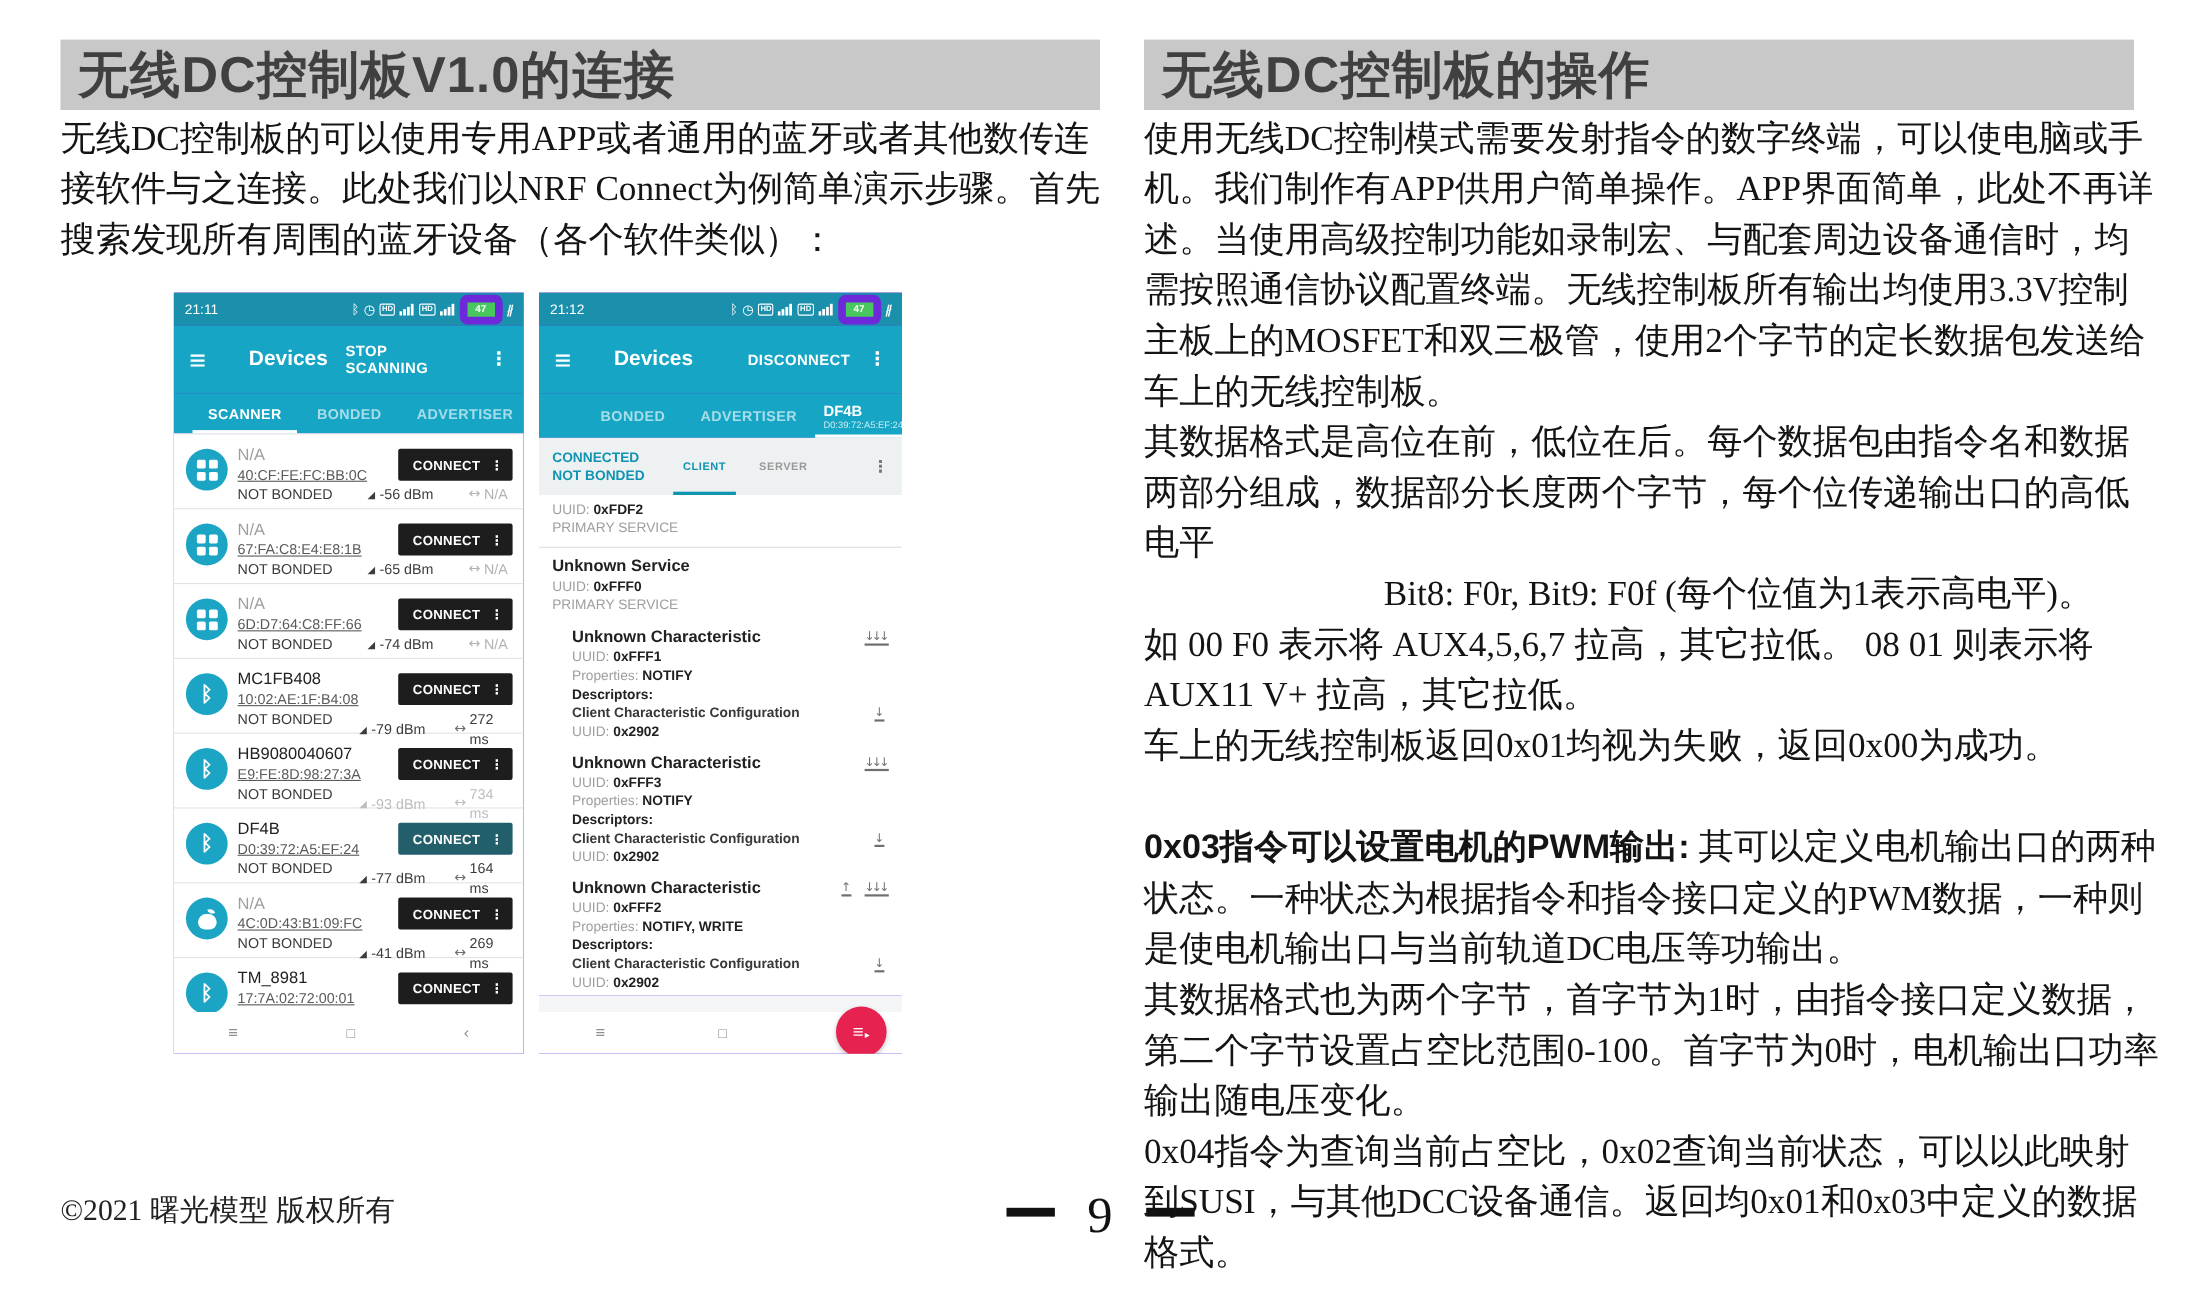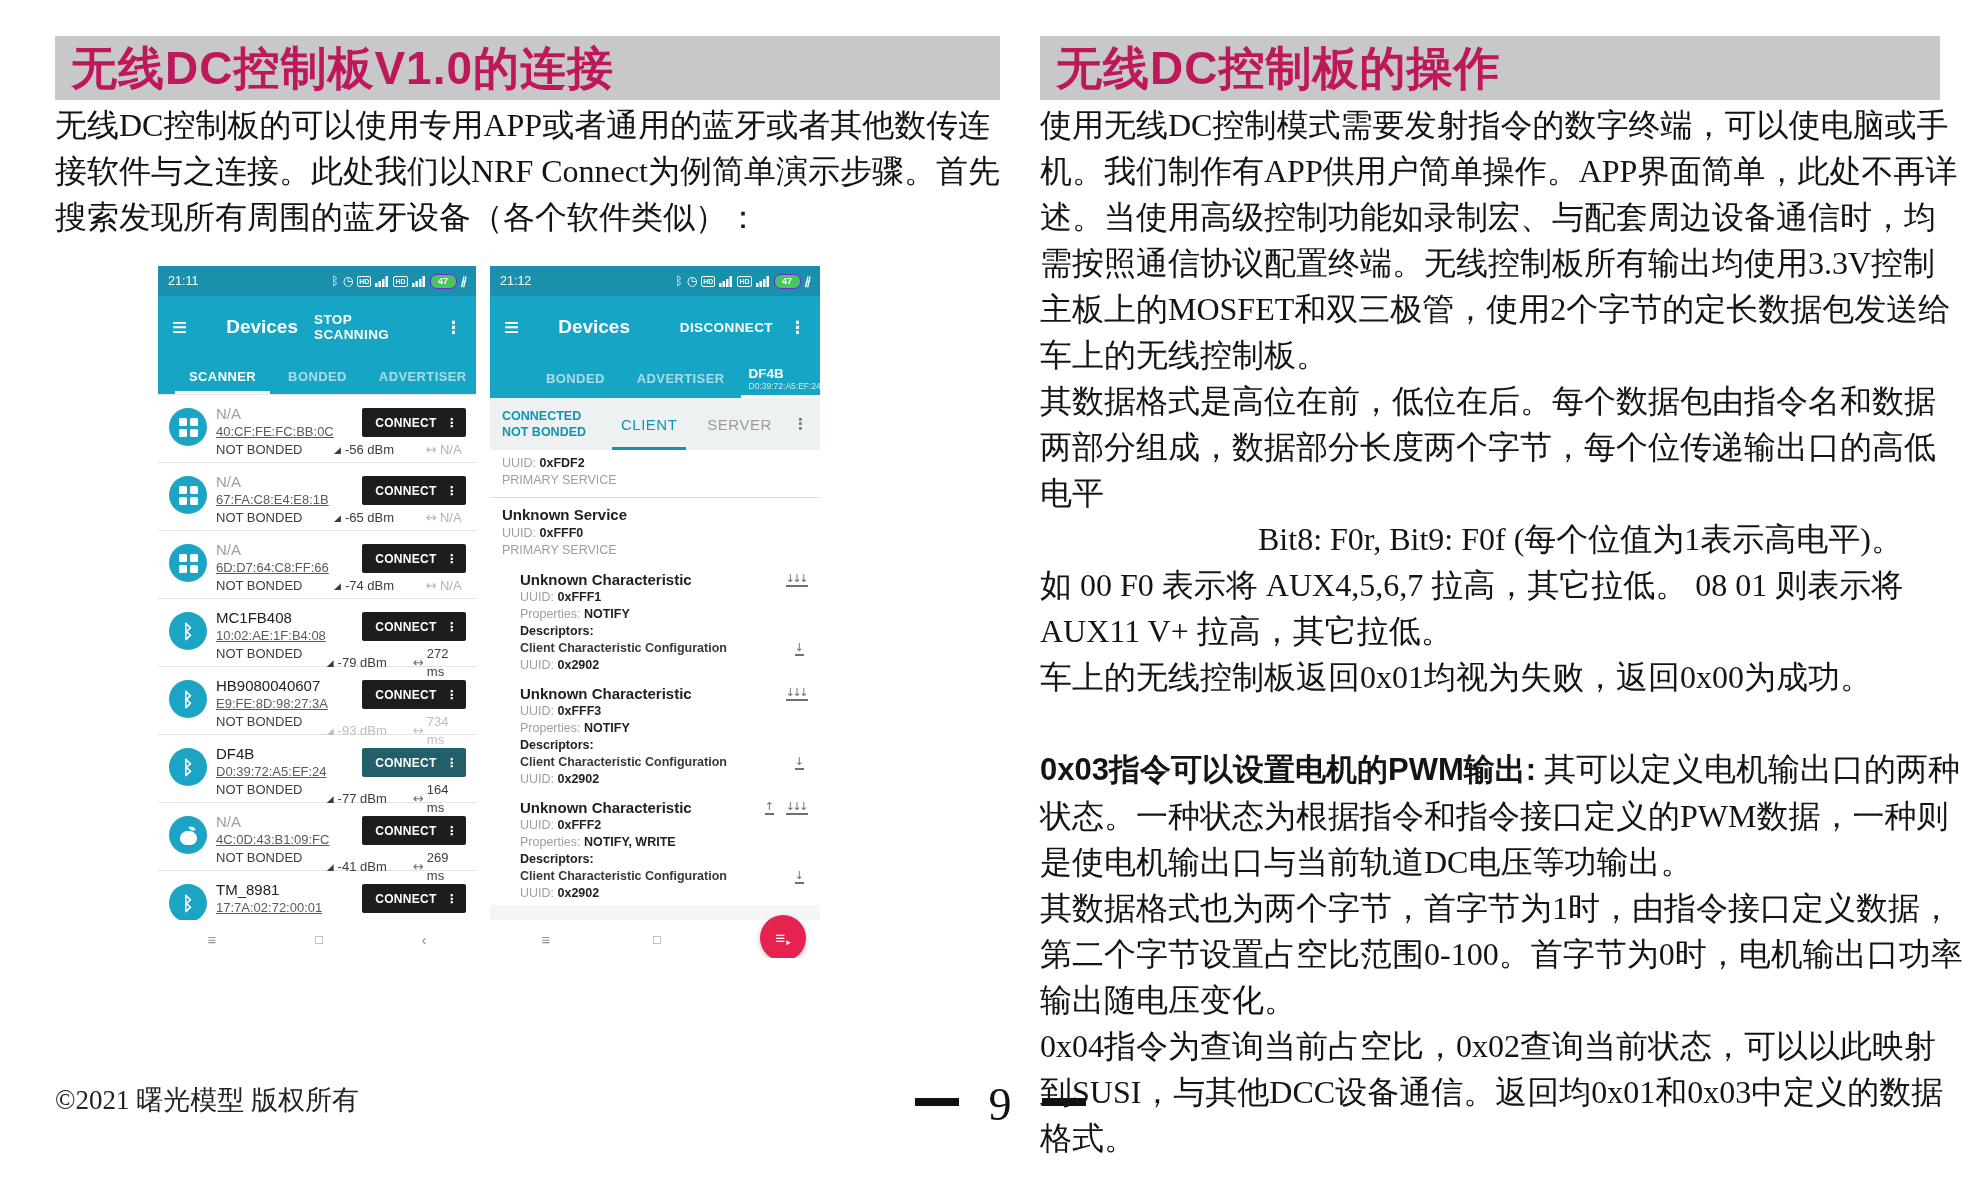--- a/index.html
+++ b/index.html
@@ -2,21 +2,21 @@
 <html style="--appbar: #16a5c4; --statusbar: #1a90ad; --tealbtn: #235f6b; --tealtext: #1193b2; --circle: #1ba4c4; --fab: #e62350; --hdrbar: #c8c8c8;"><head>
 <meta charset="utf-8">
 <style>
   html,body{margin:0;padding:0;background:#ffffff;}
   .page{position:relative;width:1986px;height:1182px;background:#fff;overflow:hidden;
         font-family:"Liberation Serif","DejaVu Serif",serif;color:#111;}
 
   
   .hdr{position:absolute;top:36px;height:64px;background:var(--hdrbar);
        font-family:"Liberation Sans","DejaVu Sans",sans-serif;font-weight:700;
-       font-size:46px;line-height:64px;padding-left:16px;color:#be185d;letter-spacing:1px;
+       font-size:46px;line-height:64px;padding-left:16px;color:#404040;letter-spacing:1px;
        white-space:nowrap;overflow:hidden;}
   .hdr-left{left:55px;width:929px;}
   .hdr-right{left:1040px;width:884px;}
 
   .doc{position:absolute;font-size:32px;line-height:46px;color:#141414;margin:0;}
   .intro{left:55px;top:102px;width:945px;}
   .outro{left:55px;top:962px;width:945px;}
   .foot{position:absolute;left:55px;top:1082px;font-size:27px;color:#222;}
   .pagenum{position:absolute;left:870px;top:1078px;width:260px;text-align:center;white-space:nowrap;}
   .pagenum .dash{display:inline-block;width:44px;height:8px;background:#111;vertical-align:14px;}
@@ -34,21 +34,21 @@
   .phone1{left:158px;width:318px;}
   .phone2{left:490px;width:330px;}
 
   .sbar{height:30px;flex:0 0 30px;background:var(--statusbar);color:#fff;display:flex;
         align-items:center;padding:0 10px;font-size:12.5px;}
   .sicons{margin-left:auto;display:flex;align-items:center;gap:4px;}
   .ic{color:#fff;display:inline-flex;align-items:center;justify-content:center;}
   .ic-bt{font-family:"DejaVu Sans",sans-serif;font-size:12px;}
   .ic-alarm{font-family:"DejaVu Sans",sans-serif;font-size:12px;}
   .ic-hd{font-size:7px;font-weight:700;border:1px solid #fff;border-radius:2px;padding:0 1px;line-height:9px;}
-  .ic-batt{width:25px;height:13px;border:1px solid #6d28d9;border-radius:7px;background:#49c75f;
+  .ic-batt{width:25px;height:13px;border:7px solid #6d28d9;border-radius:7px;background:#49c75f;
            font-size:9px;font-weight:700;}
   .ic-flash{font-family:"DejaVu Sans",sans-serif;font-size:11px;transform:skewX(-12deg);font-weight:700;}
 
   .abar{height:62px;flex:0 0 62px;background:var(--appbar);color:#fff;display:flex;
         align-items:center;padding:0 14px;gap:16px;}
   .micon{font-size:26px;line-height:26px;}
   .atitle{font-size:19px;font-weight:700;margin-left:23px;}
   .aaction{margin-left:auto;font-size:13.5px;font-weight:700;letter-spacing:.4px;}
   .kebab{font-size:17px;font-weight:700;font-family:"DejaVu Sans",sans-serif;}
 
@@ -98,21 +98,21 @@
   .highlight .cbtn{background:var(--tealbtn);}
   .bkebab{font-style:normal;font-family:"DejaVu Sans",sans-serif;font-weight:700;}
 
   .nbar{flex:0 0 38px;display:flex;align-items:center;justify-content:space-around;color:#8f8f8f;
         font-size:15px;background:#fff;}
   .nbar .nhome{font-size:13px;}
 
   
   .subbar{height:52px;flex:0 0 52px;background:#eef1f2;display:flex;align-items:center;padding:0 12px;}
   .constate{display:flex;flex-direction:column;font-size:12.5px;font-weight:700;color:var(--tealtext);line-height:16px;width:104px;}
-  .subtab{font-size:15px;font-weight:400;letter-spacing:.5px;height:100%;display:flex;align-items:center;
+  .subtab{font-size:10px;font-weight:700;letter-spacing:.5px;height:100%;display:flex;align-items:center;
           padding:0 15px;position:relative;}
   .subtab.client{color:var(--tealtext);}
   .subtab.client::after{content:"";position:absolute;left:6px;right:6px;bottom:0;height:3px;background:var(--tealtext);}
   .subtab.server{color:#9a9a9a;}
   .subkebab{margin-left:auto;color:#757575;font-size:15px;font-family:"DejaVu Sans",sans-serif;font-weight:700;}
 
   .p2content{background:#fff;}
   .svc{padding:5px 12px 4px 12px;}
   .sname{font-size:15px;font-weight:700;color:#212121;line-height:20px;}
   .cline{font-size:12.5px;line-height:17px;color:#9e9e9e;}

